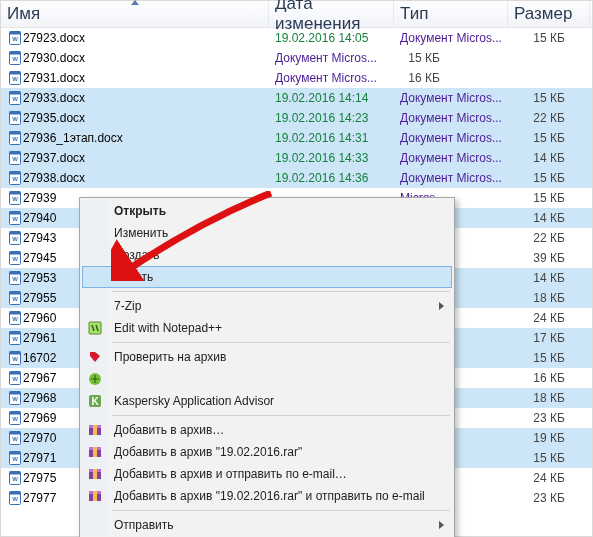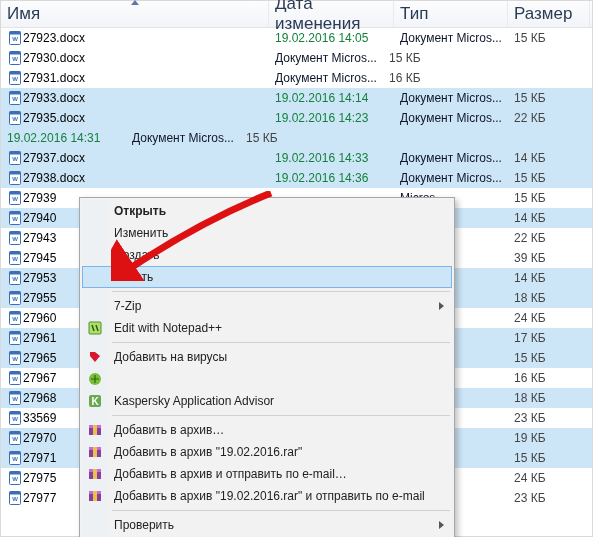--- a/index.html
+++ b/index.html
@@ -10,22 +10,22 @@
   .col-date{width:125px}
   .col-type{width:114px}
   .col-size{width:82px;text-align:right;justify-content:flex-start}
   .sort-arrow{position:absolute;left:50%;top:-1px;transform:translateX(-50%);width:0;height:0;border-left:4px solid transparent;border-right:4px solid transparent;border-bottom:5px solid #5b7aa8}
   .rows{}
   .row{display:flex;align-items:center;height:20px}
   .row.sel{background:#cde6f7}
   .row .c{box-sizing:border-box;padding:0 6px;overflow:hidden;white-space:nowrap;text-overflow:ellipsis}
   .row .c-name{width:268px;display:flex;align-items:center;}
   .row .c-date{width:125px;color:#15803d}
-  .row .c-type{width:114px;color:#0f172a}
-  .row .c-size{width:82px;text-align:left;color:#444}
+  .row .c-type{width:114px;color:#4c1d95}
+  .row .c-size{width:82px;text-align:center;color:#444}
   .docicon{width:16px;height:16px;flex:0 0 16px}
   .ctx{position:absolute;left:78px;top:196px;width:370px;background:#f2f2f2;border:1px solid #a7a7a7;box-shadow:3px 3px 6px rgba(0,0,0,.25);padding:2px;z-index:10}
   .ctx .gutter{position:absolute;left:2px;top:2px;bottom:2px;width:26px;background:#eef1f4}
   .mi{position:relative;height:22px;display:flex;align-items:center;padding-left:32px;padding-right:20px;font-size:12px;color:#222;white-space:nowrap}
   .mi.hover{background:#cde6f7;outline:1px solid #7eb4ea;outline-offset:-1px}
   .mi .mico{position:absolute;left:5px;top:3px;width:16px;height:16px}
   .mi .sub{position:absolute;right:8px;top:7px;width:0;height:0;border-top:4px solid transparent;border-bottom:4px solid transparent;border-left:5px solid #555}
   .sep{height:1px;margin:3px 2px 3px 30px;background:#d0d0d0;position:relative}
   .mi.bold{font-weight:700}
   
@@ -110,20 +110,28 @@
               <rect x="2.5" y="1.5" width="11" height="3" fill="#3a6fb7"></rect>
               <text x="8" y="11" text-anchor="middle" font-size="6" fill="#3a6fb7" font-family="Arial" font-weight="bold">W</text>
             </svg></span>
           <span>27935.docx</span>
         </div>
         <div class="c c-date">19.02.2016 14:23</div>
         <div class="c c-type">Документ Micros...</div>
         <div class="c c-size">22 КБ</div>
       </div>
       <div class="row sel">
+        <div class="c c-name">
+          <span class="docicon"><svg viewBox="0 0 16 16">
+              <rect x="2.5" y="1.5" width="11" height="13" rx="1" fill="#fff" stroke="#3a6fb7"></rect>
+              <rect x="2.5" y="1.5" width="11" height="3" fill="#3a6fb7"></rect>
+              <text x="8" y="11" text-anchor="middle" font-size="6" fill="#3a6fb7" font-family="Arial" font-weight="bold">W</text>
+            </svg></span>
+          <span>27936_1этап.docx</span>
+        </div>
         <div class="c c-date">19.02.2016 14:31</div>
         <div class="c c-type">Документ Micros...</div>
         <div class="c c-size">15 КБ</div>
       </div>
       <div class="row sel">
         <div class="c c-name">
           <span class="docicon"><svg viewBox="0 0 16 16">
               <rect x="2.5" y="1.5" width="11" height="13" rx="1" fill="#fff" stroke="#3a6fb7"></rect>
               <rect x="2.5" y="1.5" width="11" height="3" fill="#3a6fb7"></rect>
               <text x="8" y="11" text-anchor="middle" font-size="6" fill="#3a6fb7" font-family="Arial" font-weight="bold">W</text>
@@ -251,21 +259,21 @@
         <div class="c c-type">Micros...</div>
         <div class="c c-size">17 КБ</div>
       </div>
       <div class="row sel">
         <div class="c c-name">
           <span class="docicon"><svg viewBox="0 0 16 16">
               <rect x="2.5" y="1.5" width="11" height="13" rx="1" fill="#fff" stroke="#3a6fb7"></rect>
               <rect x="2.5" y="1.5" width="11" height="3" fill="#3a6fb7"></rect>
               <text x="8" y="11" text-anchor="middle" font-size="6" fill="#3a6fb7" font-family="Arial" font-weight="bold">W</text>
             </svg></span>
-          <span>27965</span>
+          <span>16702</span>
         </div>
         <div class="c c-date"></div>
         <div class="c c-type">Micros...</div>
         <div class="c c-size">15 КБ</div>
       </div>
       <div class="row">
         <div class="c c-name">
           <span class="docicon"><svg viewBox="0 0 16 16">
               <rect x="2.5" y="1.5" width="11" height="13" rx="1" fill="#fff" stroke="#3a6fb7"></rect>
               <rect x="2.5" y="1.5" width="11" height="3" fill="#3a6fb7"></rect>
@@ -290,21 +298,21 @@
         <div class="c c-type">Micros...</div>
         <div class="c c-size">18 КБ</div>
       </div>
       <div class="row">
         <div class="c c-name">
           <span class="docicon"><svg viewBox="0 0 16 16">
               <rect x="2.5" y="1.5" width="11" height="13" rx="1" fill="#fff" stroke="#3a6fb7"></rect>
               <rect x="2.5" y="1.5" width="11" height="3" fill="#3a6fb7"></rect>
               <text x="8" y="11" text-anchor="middle" font-size="6" fill="#3a6fb7" font-family="Arial" font-weight="bold">W</text>
             </svg></span>
-          <span>33569</span>
+          <span>27969</span>
         </div>
         <div class="c c-date"></div>
         <div class="c c-type">Micros...</div>
         <div class="c c-size">23 КБ</div>
       </div>
       <div class="row sel">
         <div class="c c-name">
           <span class="docicon"><svg viewBox="0 0 16 16">
               <rect x="2.5" y="1.5" width="11" height="13" rx="1" fill="#fff" stroke="#3a6fb7"></rect>
               <rect x="2.5" y="1.5" width="11" height="3" fill="#3a6fb7"></rect>
@@ -382,21 +390,21 @@
             <rect x="2" y="2" width="12" height="12" rx="1" fill="#a8e26a" stroke="#5a8a2a"></rect>
             <path d="M5 5l2 6M9 5l2 6" stroke="#3a5a1a" stroke-width="1.5"></path>
           </svg></span>
       <span>Edit with Notepad++</span>
     </div>
     <div class="sep"></div>
     <div class="mi">
       <span class="mico"><svg viewBox="0 0 16 16">
             <path d="M3 3l5 0 5 4-5 6-5-6z" fill="#d8172e"></path>
           </svg></span>
-      <span>Добавить на вирусы</span>
+      <span>Проверить на архив</span>
     </div>
     <div class="mi">
       <span class="mico"><svg viewBox="0 0 16 16">
             <circle cx="8" cy="8" r="6" fill="#7abf3a"></circle>
             <path d="M8 4v8M4 8h8" stroke="#2a6a0a" stroke-width="1.2"></path>
           </svg></span>
     </div>
     <div class="mi">
       <span class="mico"><svg viewBox="0 0 16 16">
             <rect x="2" y="2" width="12" height="12" rx="2" fill="#6aa84f"></rect>
@@ -432,21 +440,21 @@
     <div class="mi">
         <span class="mico"><svg viewBox="0 0 16 16">
             <rect x="2" y="5" width="12" height="8" fill="#8a3e9c"></rect>
             <rect x="2" y="3" width="12" height="3" fill="#c96bd6"></rect>
             <rect x="6" y="3" width="4" height="10" fill="#e8c24a"></rect>
           </svg></span>
         <span>Добавить в архив "19.02.2016.rar" и отправить по e-mail</span>
       </div>
     <div class="sep"></div>
     <div class="mi">
-        <span>Проверить</span>
+        <span>Отправить</span>
         <span class="sub"></span>
       </div>
   </div>
 
   <svg class="arrow" viewBox="0 0 170 90">
     <defs>
         <marker id="ah" viewBox="0 0 10 10" refX="1" refY="5" markerWidth="9" markerHeight="9" orient="auto">
           <path d="M0 0L10 5L0 10z" fill="#d11"></path>
         </marker>
       </defs>

